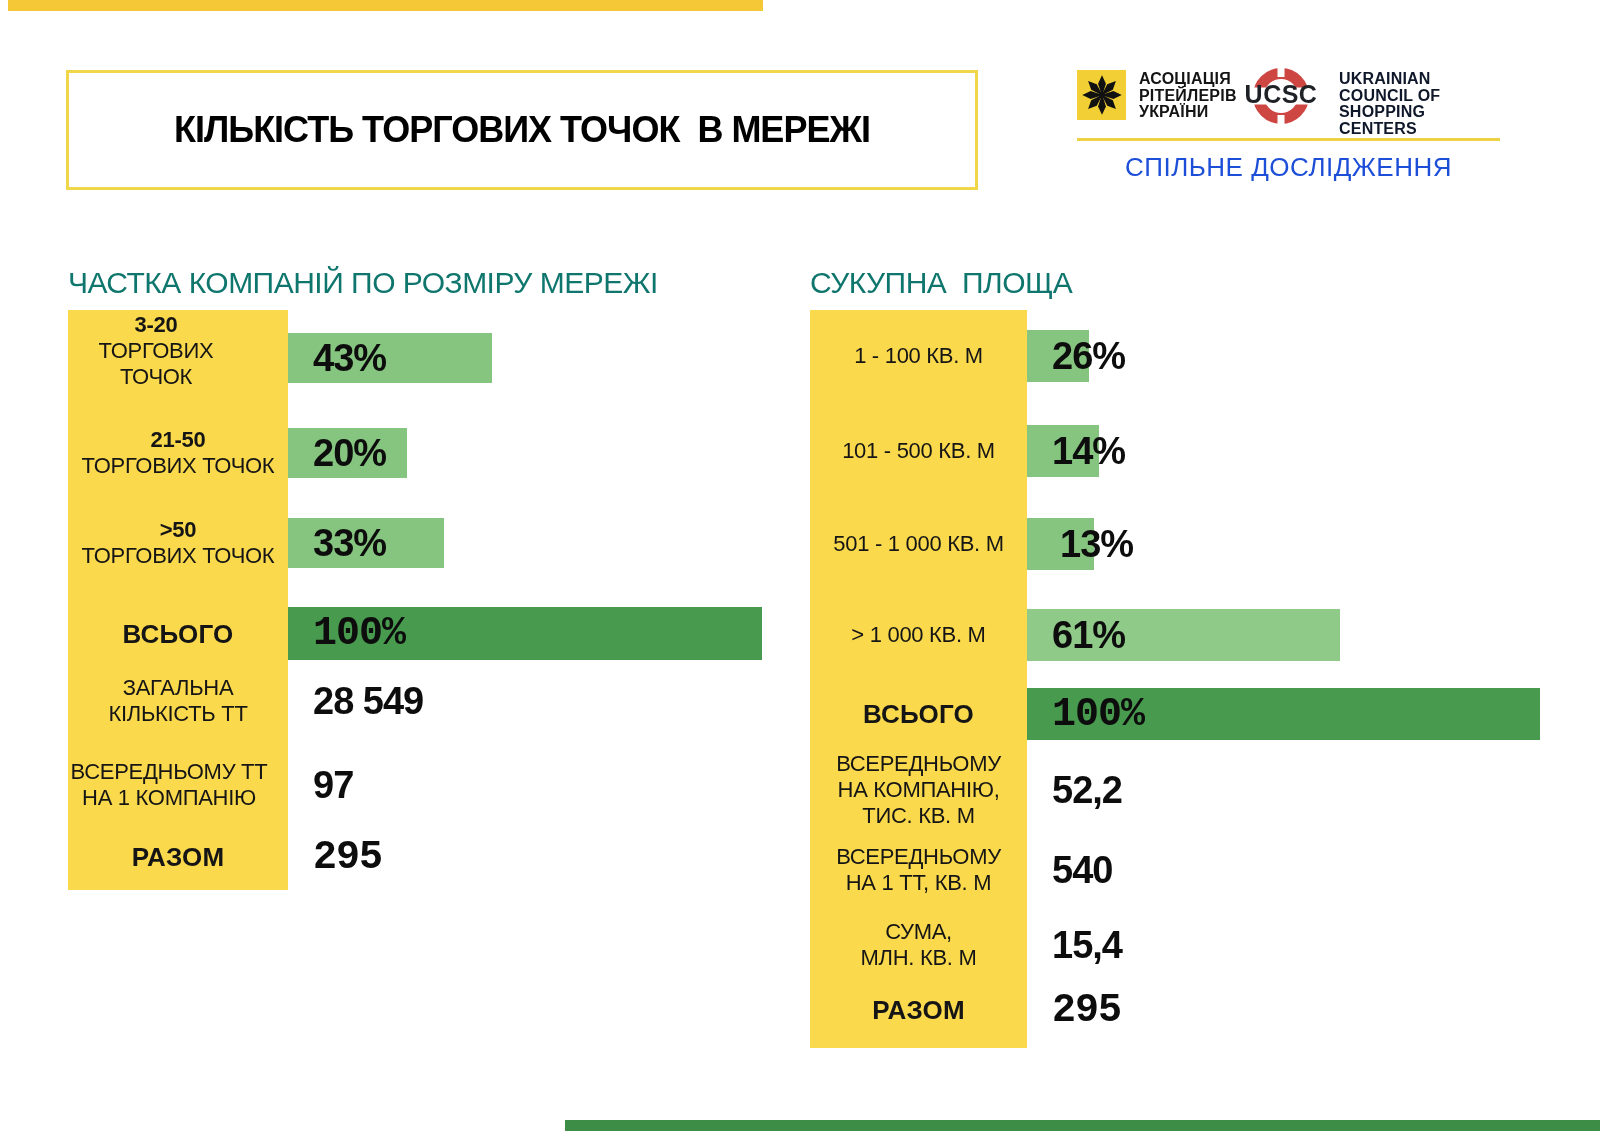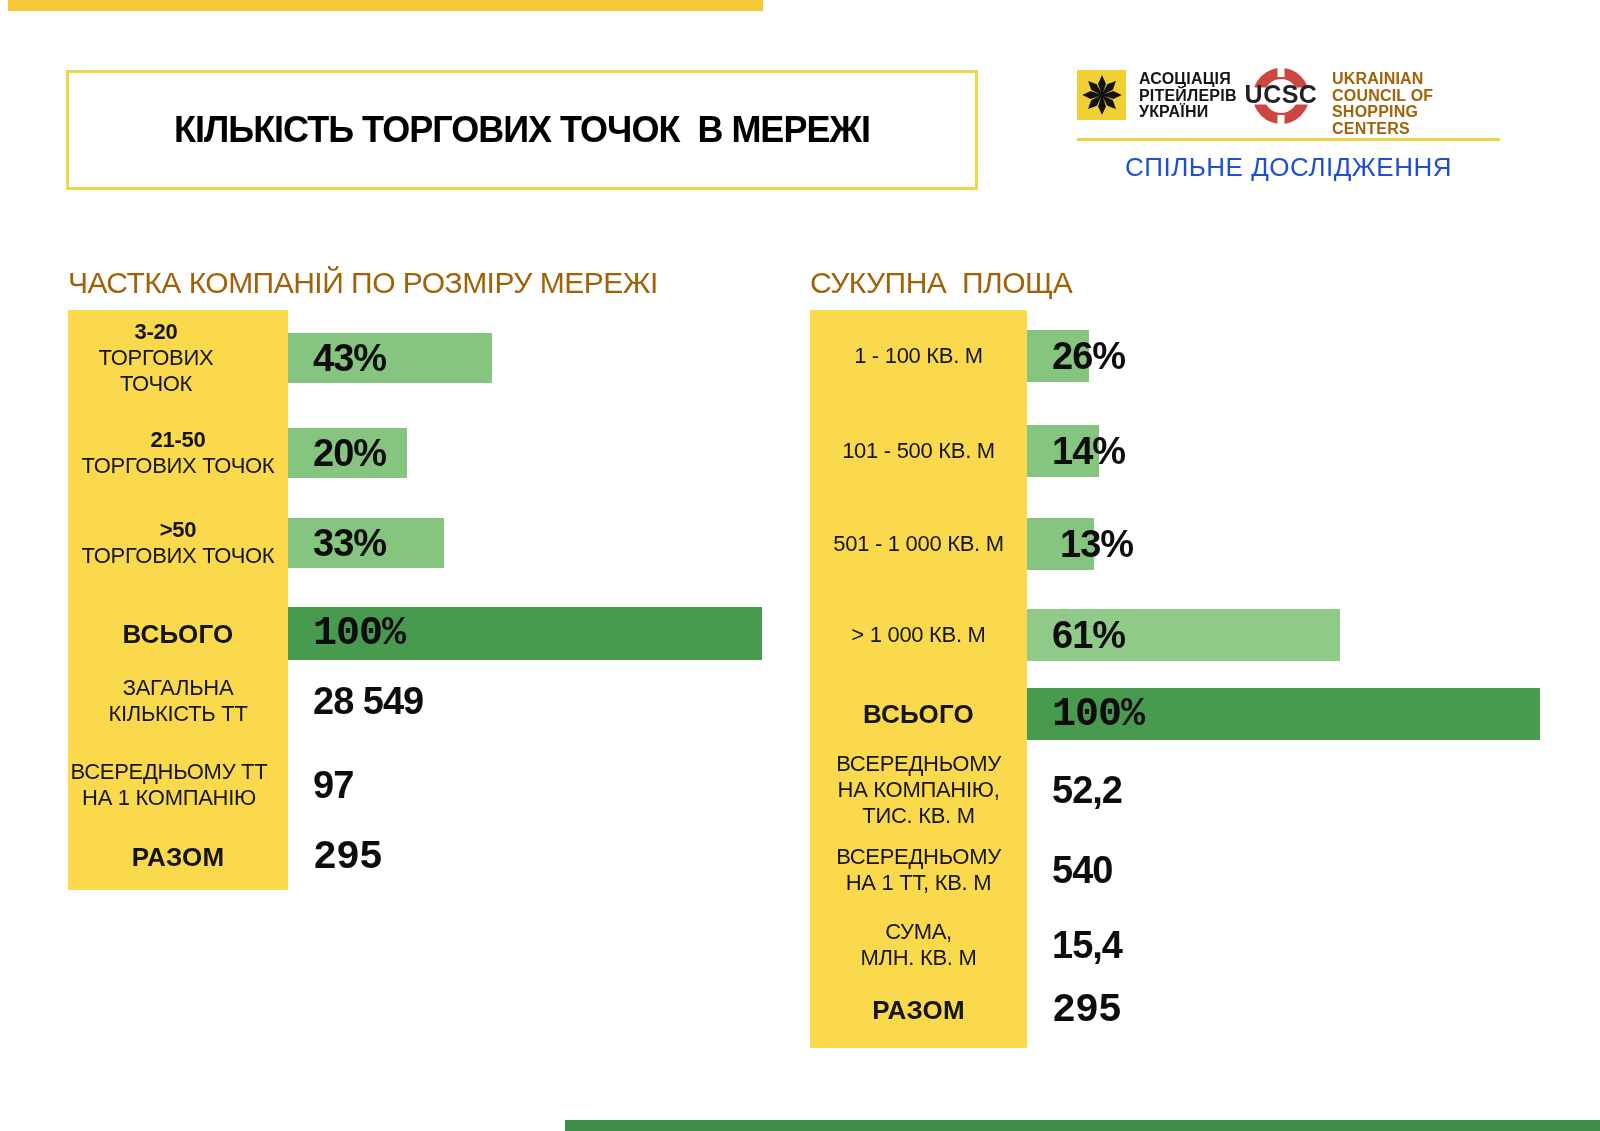--- a/index.html
+++ b/index.html
@@ -24,27 +24,27 @@
   .logos{left:1077px;top:70px;width:423px;height:110px;}
   .rau-square{position:absolute;left:0;top:0;width:49px;height:50px;background:#F2CF35;display:flex;align-items:center;justify-content:center;}
   .rau-square svg{width:42px;height:42px;}
   .rau-name{position:absolute;left:62px;top:1px;font-weight:bold;font-size:16px;line-height:16.5px;color:#141414;letter-spacing:0.2px;}
   .ucsc-logo{position:absolute;left:176px;top:-2px;width:56px;height:56px;}
   .ucsc-ring{position:absolute;left:0;top:0;width:56px;height:56px;border-radius:50%;border:11px solid #CE4641;box-sizing:border-box;}
   .ucsc-band{position:absolute;left:-10px;right:-10px;top:50%;transform:translateY(-50%);height:17px;background:#fff;}
   .ucsc-notch{position:absolute;left:50%;transform:translateX(-50%);width:7px;height:10px;background:#fff;}
   .ucsc-notch.top{top:-1px;} .ucsc-notch.bottom{bottom:-1px;}
   .ucsc-abbr{position:absolute;left:50%;top:50%;transform:translate(-50%,-54%);font-weight:bold;font-size:25px;letter-spacing:0.5px;color:#1E2226;white-space:nowrap;}
-  .ucsc-name{position:absolute;left:255px;top:1px;font-weight:bold;font-size:16px;line-height:16.5px;color:#a16207;letter-spacing:0.2px;}
+  .ucsc-name{position:absolute;left:262px;top:1px;font-weight:bold;font-size:16px;line-height:16.5px;color:#0f172a;letter-spacing:0.2px;}
   .logos-divider{position:absolute;left:0;top:68px;width:423px;height:3px;background:#EDD245;}
   .logos-subtitle{position:absolute;left:0;top:82px;width:423px;text-align:center;font-size:26px;color:#1d4ed8;letter-spacing:0.5px;white-space:pre;}
 
   
   .chart{position:absolute;top:0;height:1131px;}
-  .chart-title{position:absolute;left:0;top:266px;font-size:30px;color:#a16207;letter-spacing:-0.5px;white-space:pre;}
+  .chart-title{position:absolute;left:0;top:266px;font-size:30px;color:#0f766e;letter-spacing:-0.5px;white-space:pre;}
   .panel{position:absolute;background:#FBD94D;}
   .row-label{position:absolute;display:flex;flex-direction:column;align-items:center;justify-content:center;text-align:center;}
   .row-label .ln{font-size:22px;line-height:26px;letter-spacing:-0.3px;color:#151515;}
   .row-label .ln.b{font-weight:bold;}
   .row-label.total .ln{font-weight:bold;font-size:26px;letter-spacing:0.2px;}
   .bar{position:absolute;}
   .bar.green{background:#85C57F;}
   .bar.green-light{background:#8FCA88;}
   .bar.dark{background:#479A4E;}
   .val{position:absolute;font-weight:bold;font-size:38px;letter-spacing:-1px;color:#0d0d0d;display:flex;align-items:center;white-space:pre;}
@@ -94,21 +94,21 @@
     <div>CENTERS</div>
   </div>
   <div class="logos-divider"></div>
   <div class="logos-subtitle">СПІЛЬНЕ ДОСЛІДЖЕННЯ</div>
 </div>
 
 <div id="charts">
     <div class="chart" style="left: 68px;">
       <div class="chart-title">ЧАСТКА КОМПАНІЙ ПО РОЗМІРУ МЕРЕЖІ</div>
       <div class="panel" style="left: 0px; top: 310px; width: 220px; height: 580px; background: rgb(251, 217, 77);"></div>
-      <div class="row-label" style="left: 0px; top: 333px; width: 176px; height: 50px;">
+      <div class="row-label" style="left: 0px; top: 326px; width: 176px; height: 50px;">
         <div class="ln b">3-20</div>
         <div class="ln">ТОРГОВИХ ТОЧОК</div>
       </div>
       <div class="bar green" style="left: 220px; top: 333px; width: 204px; height: 50px;"></div>
       <div class="val" style="left: 245px; top: 333px; height: 50px;">43%</div>
       <div class="row-label" style="left: 0px; top: 428px; width: 220px; height: 50px;">
         <div class="ln b">21-50</div>
         <div class="ln">ТОРГОВИХ ТОЧОК</div>
       </div>
       <div class="bar green" style="left: 220px; top: 428px; width: 119px; height: 50px;"></div>

